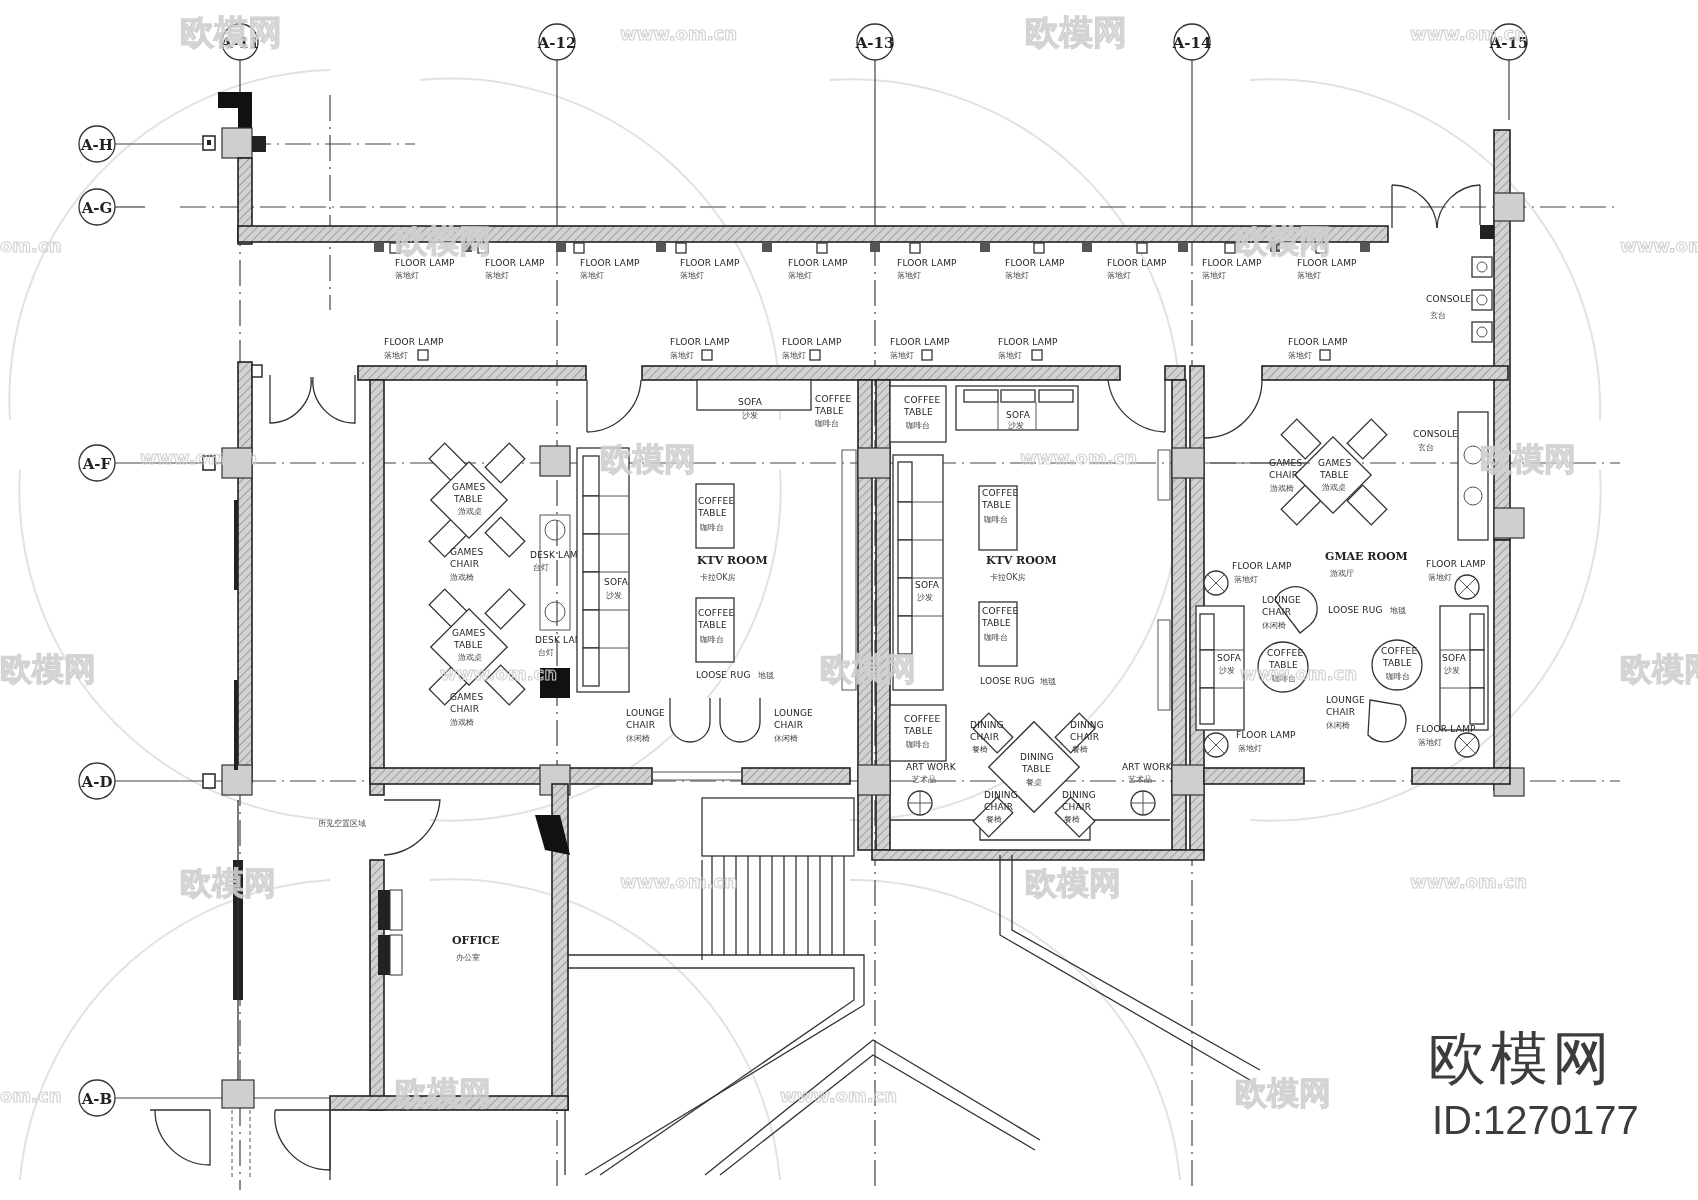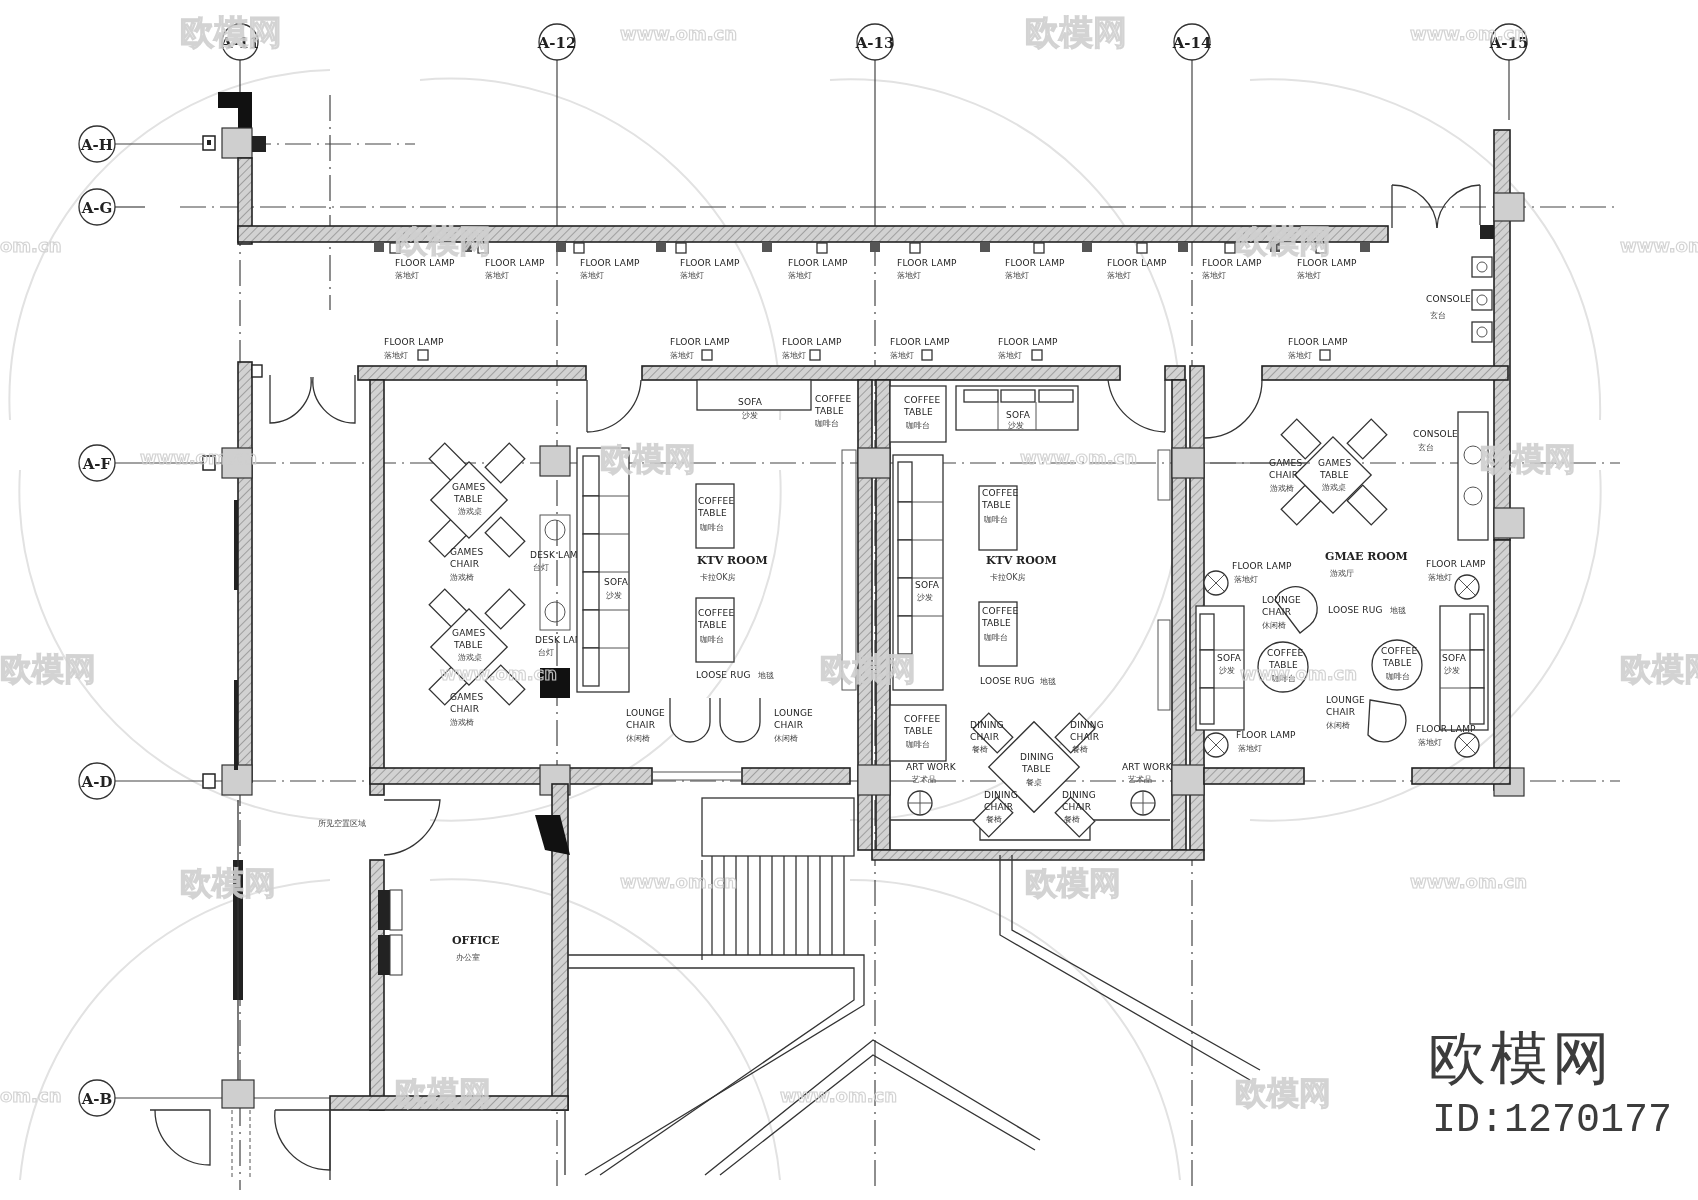--- a/index.html
+++ b/index.html
@@ -14,21 +14,21 @@
   .col{fill:#cfcfcf;stroke:#333;stroke-width:1.2;}
   .line{stroke:#333;stroke-width:1.3;fill:none;}
   .thin{stroke:#555;stroke-width:1;fill:none;}
   .furn{fill:#fff;stroke:#333;stroke-width:1.3;}
   .lbl{font-family:"DejaVu Sans",sans-serif;font-size:9px;fill:#222;letter-spacing:.2px;}
   .lblcn{font-family:"DejaVu Sans",sans-serif;font-size:8px;fill:#444;}
   .room{font-family:"DejaVu Serif",serif;font-size:11px;fill:#222;font-weight:bold;}
   .wm{font-family:"DejaVu Sans",sans-serif;fill:none;stroke:#cfcfcf;stroke-width:1.2;font-weight:bold;}
   .wmarc{fill:none;stroke:#e2e2e2;stroke-width:2;}
   .stamp1{position:absolute;left:1428px;top:1020px;font-family:"DejaVu Sans",sans-serif;font-size:58px;color:#3c3c3c;letter-spacing:4px;}
-  .stamp2{position:absolute;left:1432px;top:1098px;font-family:Liberation Mono, monospace;font-size:40px;color:#3c3c3c;text-align:center;}
+  .stamp2{position:absolute;left:1432px;top:1098px;font-family:Liberation Sans, sans-serif;font-size:40px;color:#3c3c3c;text-align:center;}
 </style>
 </head>
 <body>
 
 <svg id="plan" viewBox="0 0 1698 1200" xmlns="http://www.w3.org/2000/svg">
   <defs>
     <pattern id="hatch" width="6" height="6" patternUnits="userSpaceOnUse" patternTransform="rotate(45)">
       <rect width="6" height="6" fill="#d2d2d2"></rect>
       <line x1="0" y1="0" x2="0" y2="6" stroke="#888" stroke-width="1.4"></line>
     </pattern>

